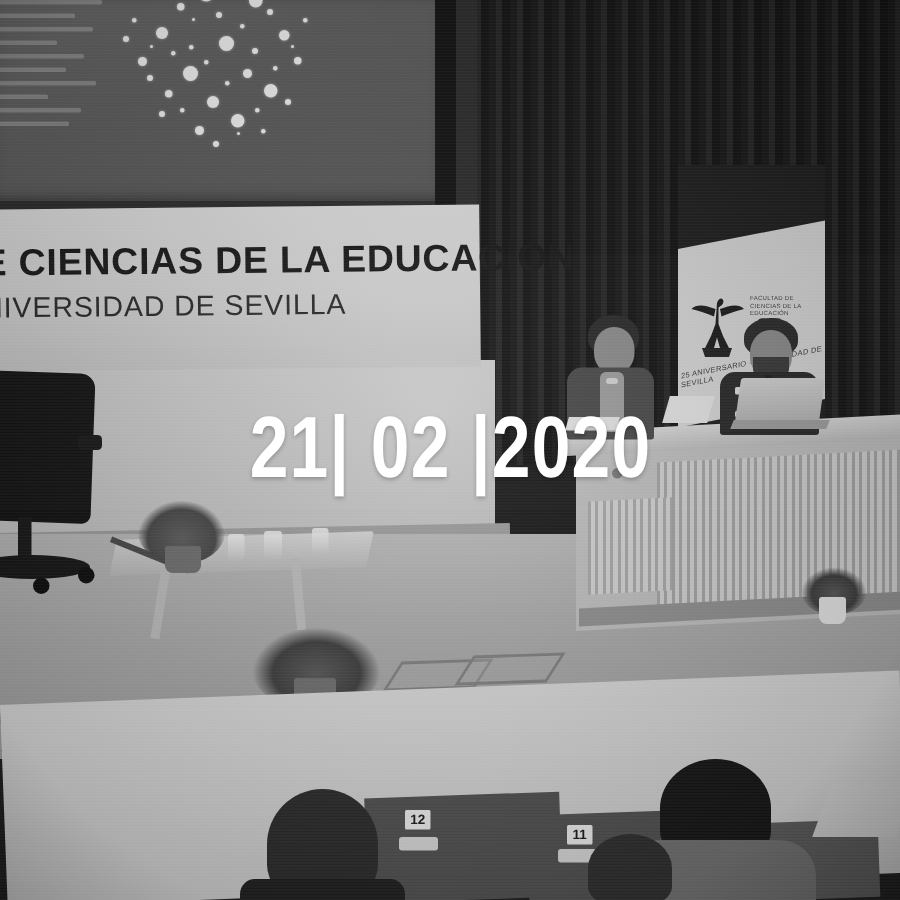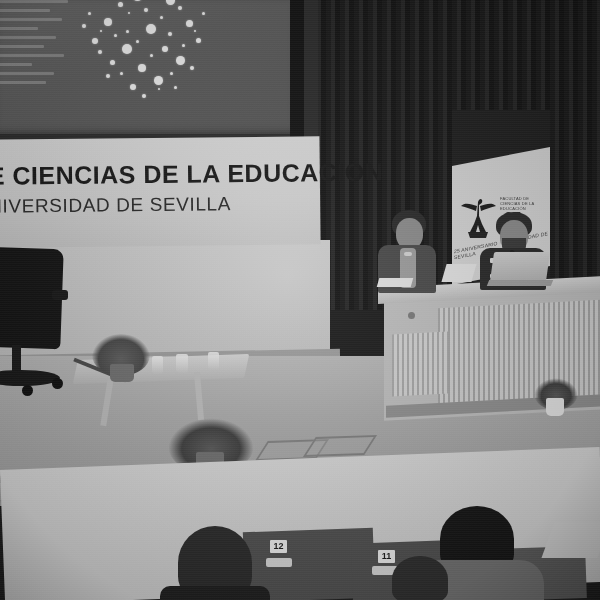--- a/index.html
+++ b/index.html
@@ -645,16 +645,19 @@
 
   <div class="person">
     <div class="hair" style="left:440px;top:506px;width:74px;height:66px;border-radius:52% 52% 28% 28%;background:#161616"></div>
     <div class="torso" style="left:414px;top:560px;width:130px;height:44px;background:#6f6f6f;border-radius:24px 24px 0 0"></div>
   </div>
 
   <div class="person">
     <div class="hair" style="left:392px;top:556px;width:56px;height:46px;background:#2e2e2e;border-radius:50% 50% 24% 24%"></div>
   </div>
 
+  <div class="date-overlay">
+    <span class="date-text">21| 02 |2020</span>
+  </div>
 
   <div class="grade"></div>
   <div class="grain"></div>
 </div>
 
 </body></html>

